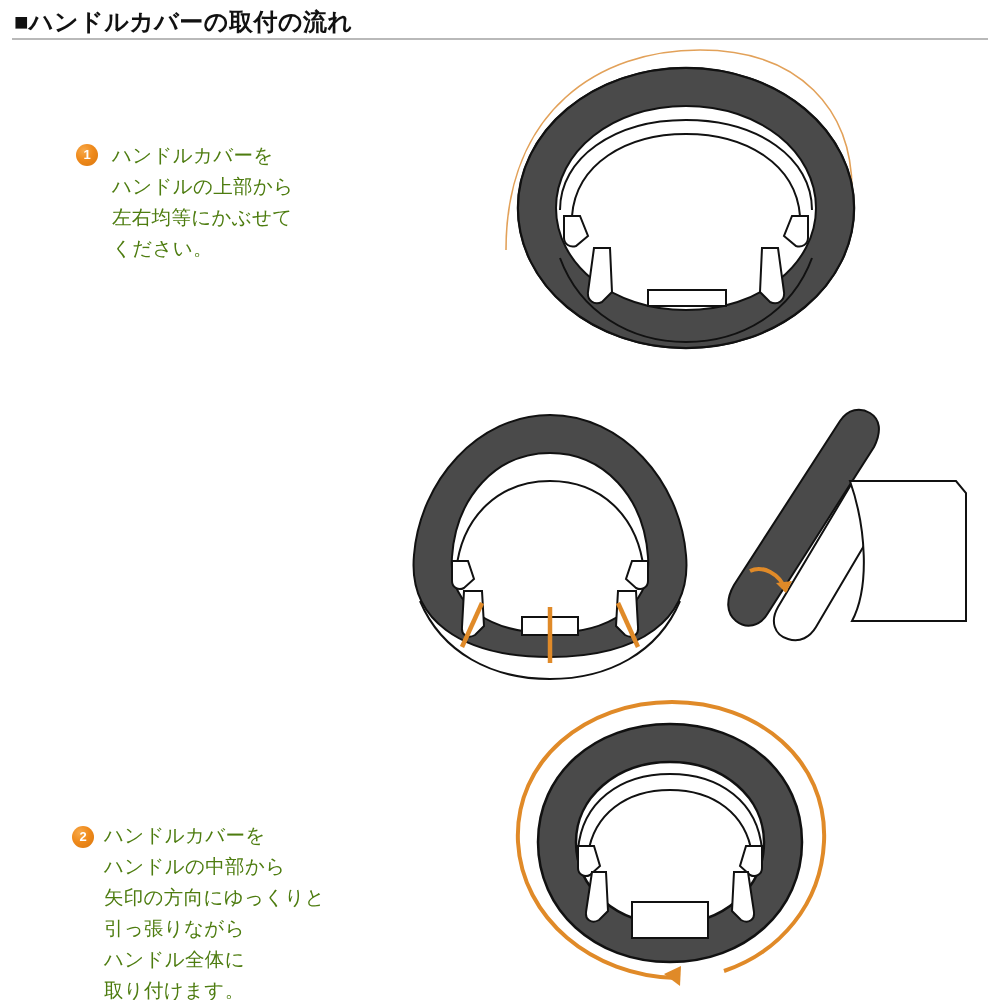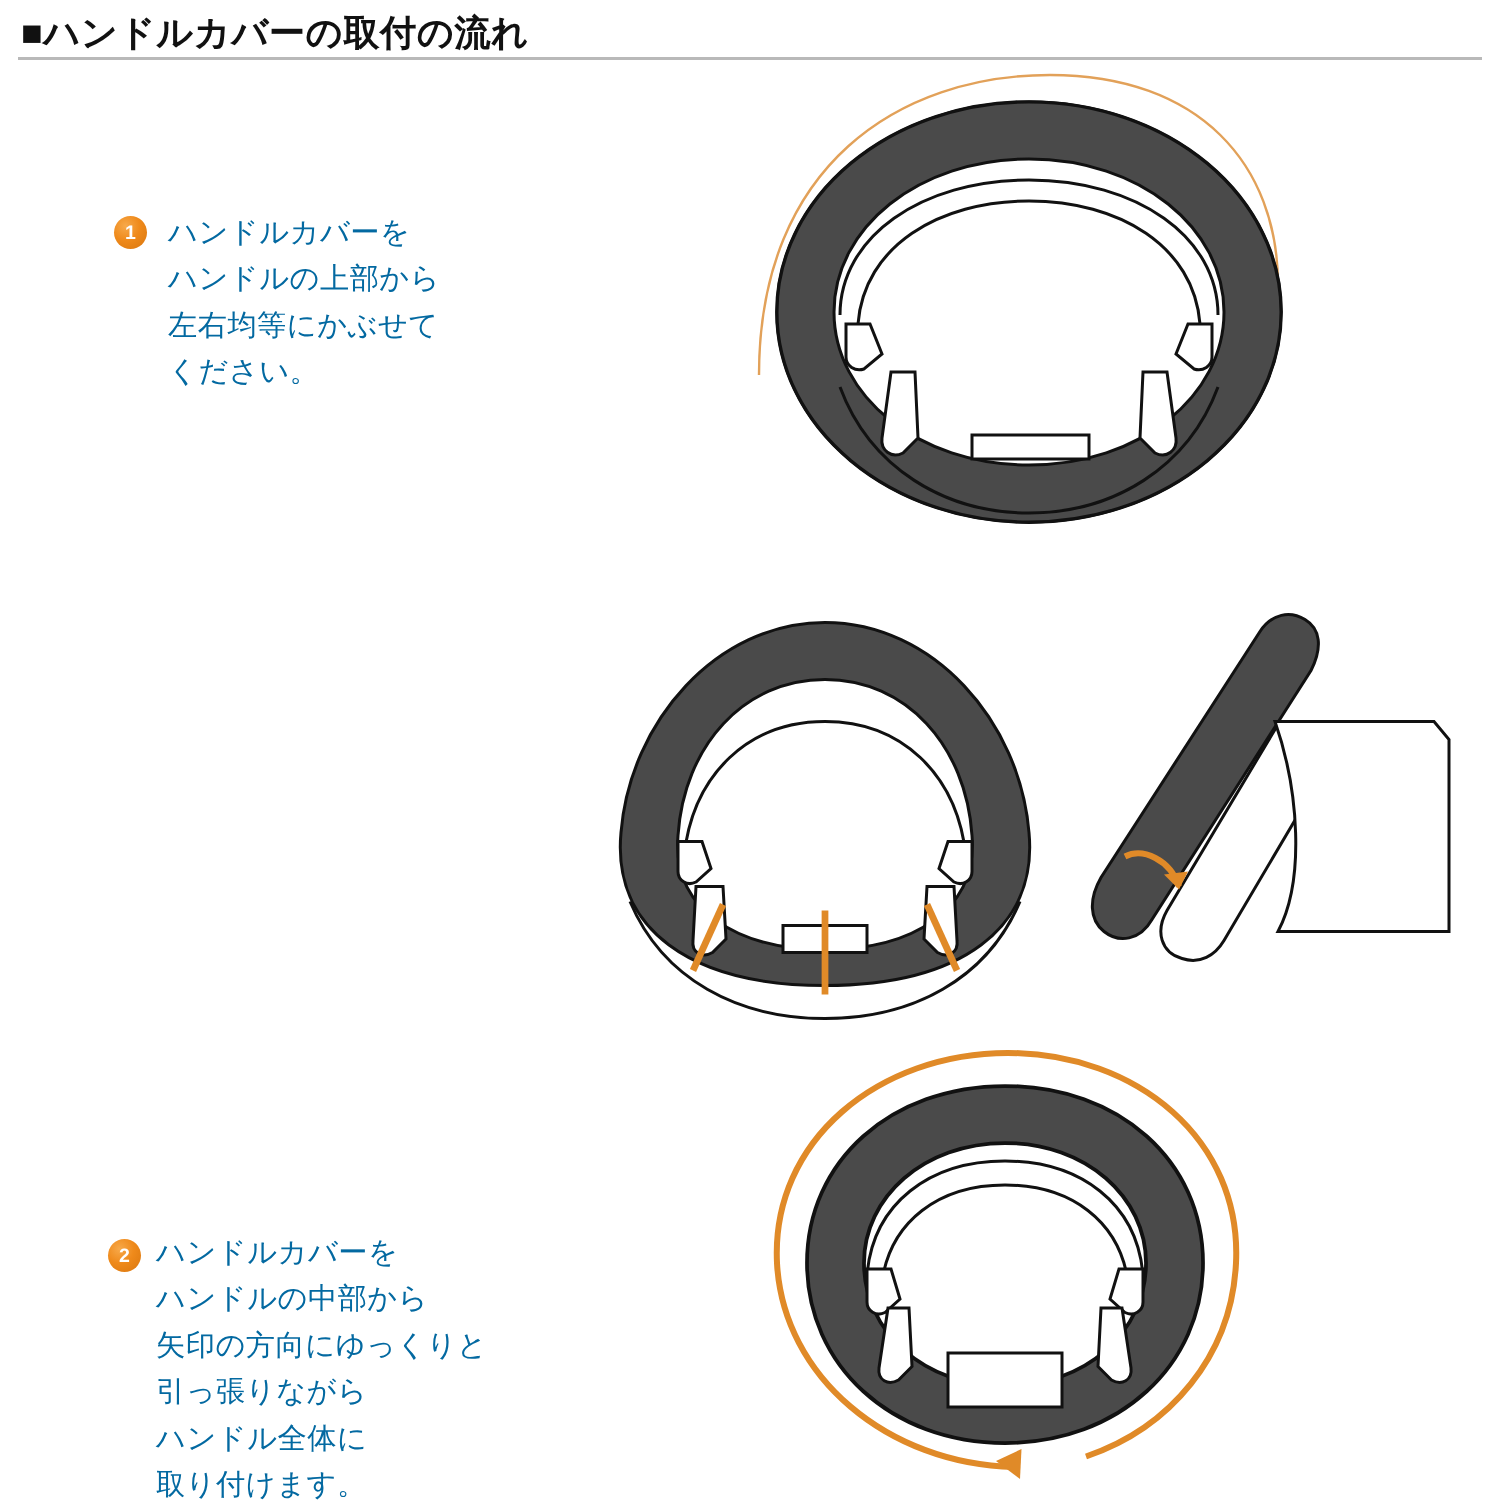--- a/index.html
+++ b/index.html
@@ -63,21 +63,21 @@
     color: #ffffff;
     font-size: 13px;
     font-weight: bold;
     line-height: 22px;
     text-align: center;
   }
   .step-text {
     position: absolute;
     font-size: 19.5px;
     line-height: 31px;
-    color: #0369a1;
+    color: #4d7c0f;
     white-space: pre-line;
     letter-spacing: 0.3px;
     font-family: Liberation Serif, serif;
   }
 
   .s1-badge { left: 76px; top: 84px;  }
   .s1-text  { left: 112px; top: 80px; }
 
   .s2-badge { left: 72px; top: 426px; }
   .s2-text  { left: 104px; top: 420px; }

